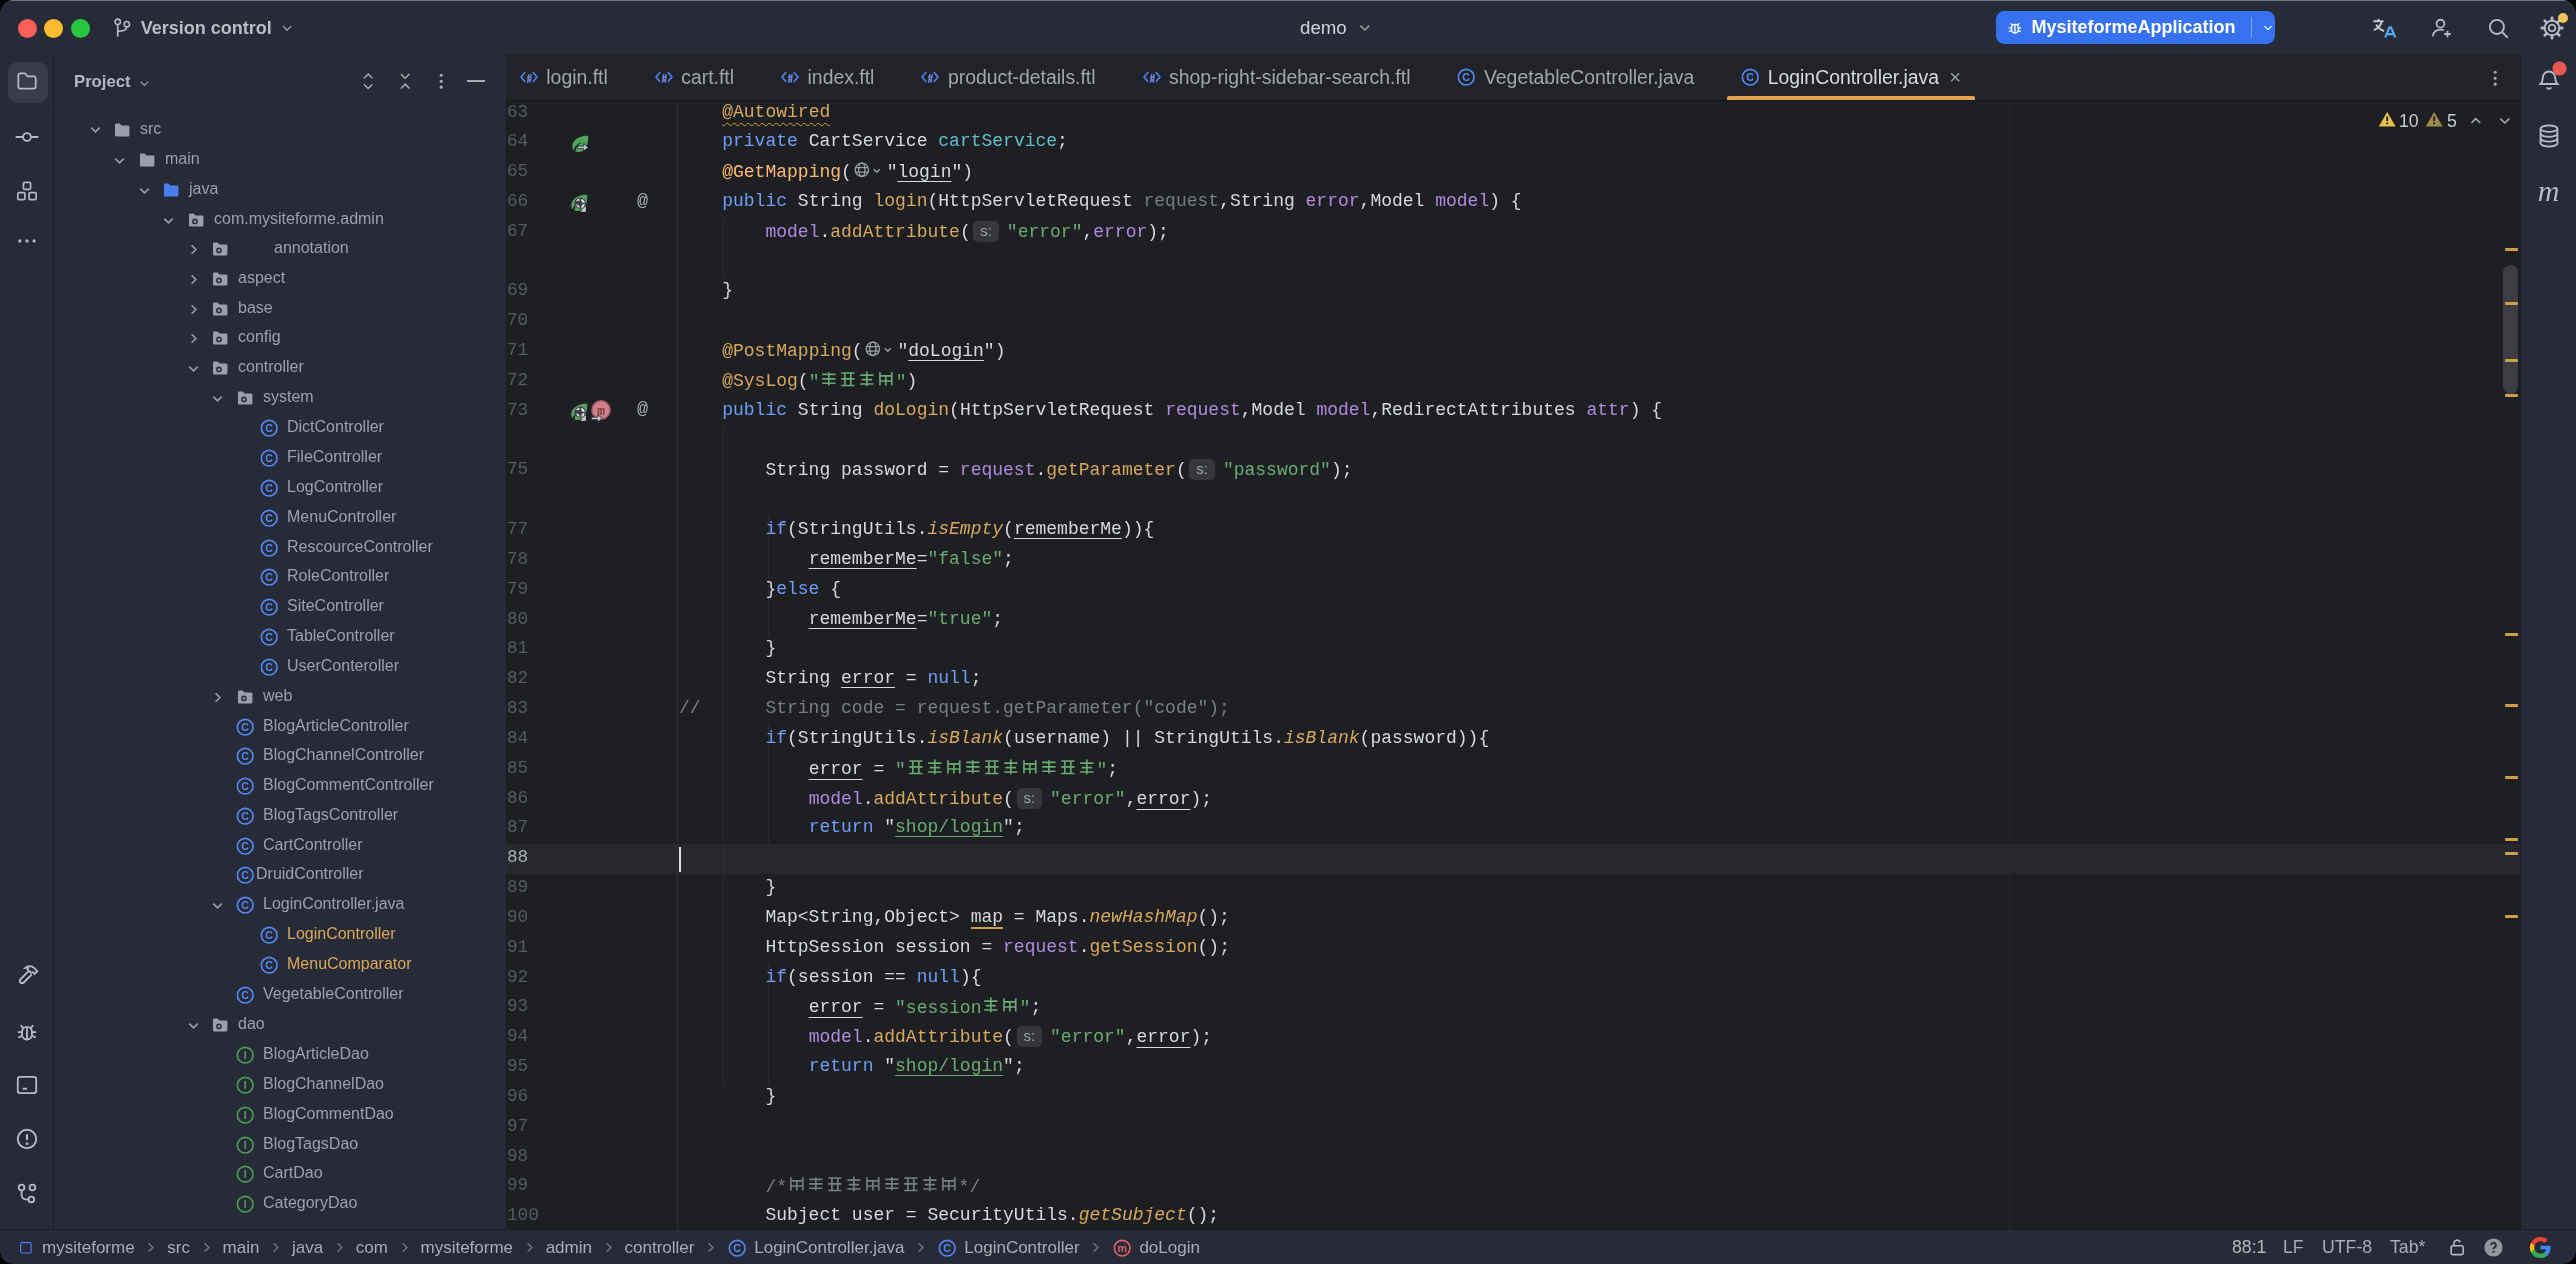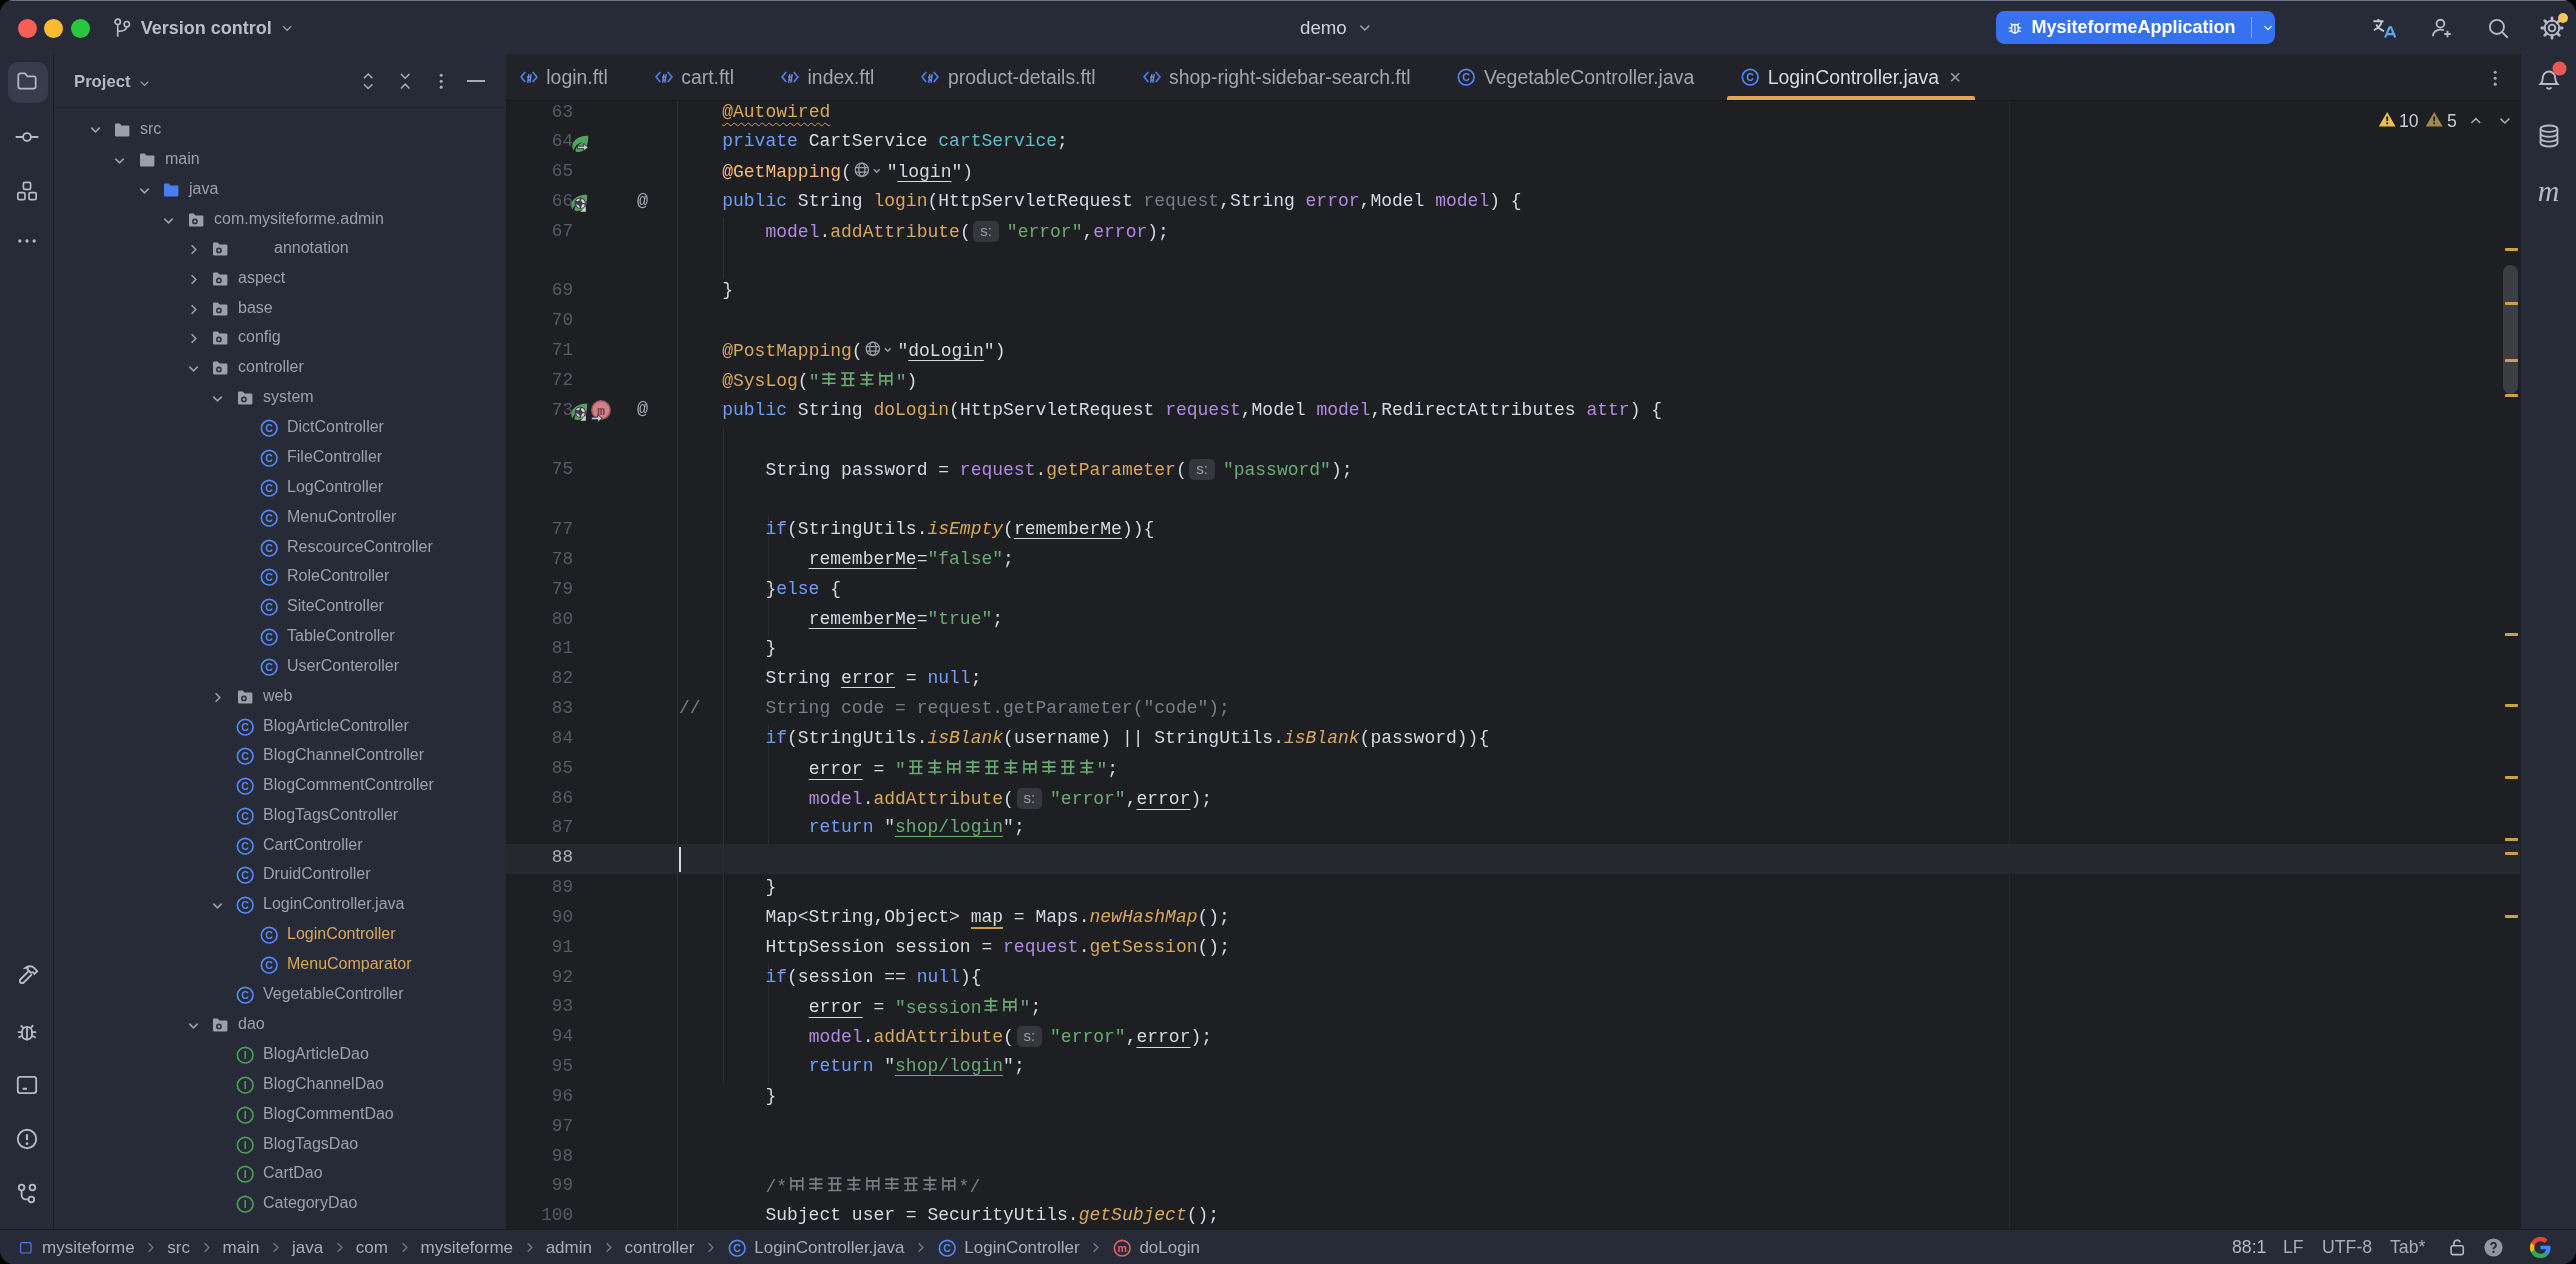--- a/index.html
+++ b/index.html
@@ -20,21 +20,21 @@
 .tic{width:20.4px;height:20.4px}
 .editor{position:absolute;left:506px;top:54px;right:56px;bottom:35px;background:#1e1f23;border-left:1px solid #1b1d26}
 .tabbar{position:absolute;left:506px;top:54px;right:56px;height:47px;background:#222328;border-bottom:1px solid #17181d;display:flex;align-items:stretch;padding-left:0px}
 .tab{display:flex;align-items:center;gap:7.5px;padding:0 23px;color:#a2a6ae;font-size:19.4px;position:relative;white-space:nowrap}
 .tab.act{color:#d7dae0}
 .tab.act::after{content:"";position:absolute;left:9.5px;right:9.5px;bottom:0;height:4.1px;background:#e2a44c;border-radius:2px 2px 0 0}
 .tbi{width:20px;height:20px;flex:none}
 .tx{color:#9ba0a8;font-size:20.4px;margin-left:2.7px}
 .code{position:absolute;left:506px;top:101px;right:56px;bottom:35px;overflow:hidden;font-family:"Liberation Mono",monospace;font-size:18px;color:#d6d9de}
 .ln{position:absolute;left:0;height:30px;width:2014px;white-space:pre}
-.num{position:absolute;left:12px;width:55px;text-align:right;color:#565b64;top:3.4px;font-size:17.7px}
+.num{position:absolute;left:1px;width:55px;text-align:left;color:#565b64;top:3.4px;font-size:17.7px}
 .num.cur{color:#aab0b9}
 .ct{position:absolute;left:173px;top:3.4px}
 .curline{position:absolute;left:0;top:844px;height:30px;right:0;background:#26282e}
 .gutline{position:absolute;left:171px;top:0;bottom:0;width:1px;background:#2d2e34}
 .guide{position:absolute;width:1px;background:#2c2d33}
 .margin{position:absolute;left:1503px;top:0;bottom:0;width:1px;background:#28292f}
 .u{text-decoration:underline;text-underline-offset:4.1px;text-decoration-thickness:1.4px}
 .ug{border-bottom:2px solid #caa04c}
 .uw{text-decoration:underline wavy #c8a23e;text-decoration-thickness:1.1px;text-underline-offset:4.8px}
 .hint{display:inline-block;background:#35373c;color:#9ba0a8;font-size:15px;line-height:20.4px;border-radius:4.8px;padding:0 6.8px;margin:0 8.2px 0 2.7px;vertical-align:1.4px;font-family:"Liberation Sans",sans-serif}
@@ -391,21 +391,21 @@
               <circle cx="12" cy="12" r="9.2" fill="none" stroke="#548af7" stroke-width="1.9"></circle>
               <text x="12" y="16.5" text-anchor="middle" font-family="Liberation Sans" font-size="12.5" font-weight="bold" fill="#548af7">C</text>
             </svg></span>
           <span class="tlb" style="left:209px;">CartController</span>
         </div>
 <div class="trow" style="top:752px">
           <span style="position:absolute;left:181px;top:4.8px"><svg class="tic" viewBox="0 0 24 24" style="font-size:23.2px">
               <circle cx="12" cy="12" r="9.2" fill="none" stroke="#548af7" stroke-width="1.9"></circle>
               <text x="12" y="16.5" text-anchor="middle" font-family="Liberation Sans" font-size="12.5" font-weight="bold" fill="#548af7">C</text>
             </svg></span>
-          <span class="tlb" style="left:209px;text-align:right;">DruidController</span>
+          <span class="tlb" style="left:202px;text-align:right;">DruidController</span>
         </div>
 <div class="trow" style="top:782px">
           <span style="position:absolute;left:156px;top:7.5px"><svg class="tch" viewBox="0 0 16 16">
               <path d="M3.5 6l4.5 4.5L12.5 6" stroke="#9aa0ab" stroke-width="1.7" fill="none"></path>
             </svg></span>
           <span style="position:absolute;left:181px;top:4.8px"><svg class="tic" viewBox="0 0 24 24" style="font-size:23.2px">
               <circle cx="12" cy="12" r="9.2" fill="none" stroke="#548af7" stroke-width="1.9"></circle>
               <text x="12" y="16.5" text-anchor="middle" font-family="Liberation Sans" font-size="12.5" font-weight="bold" fill="#548af7">C</text>
             </svg></span>
           <span class="tlb" style="left:209px;">LoginController.java</span>

